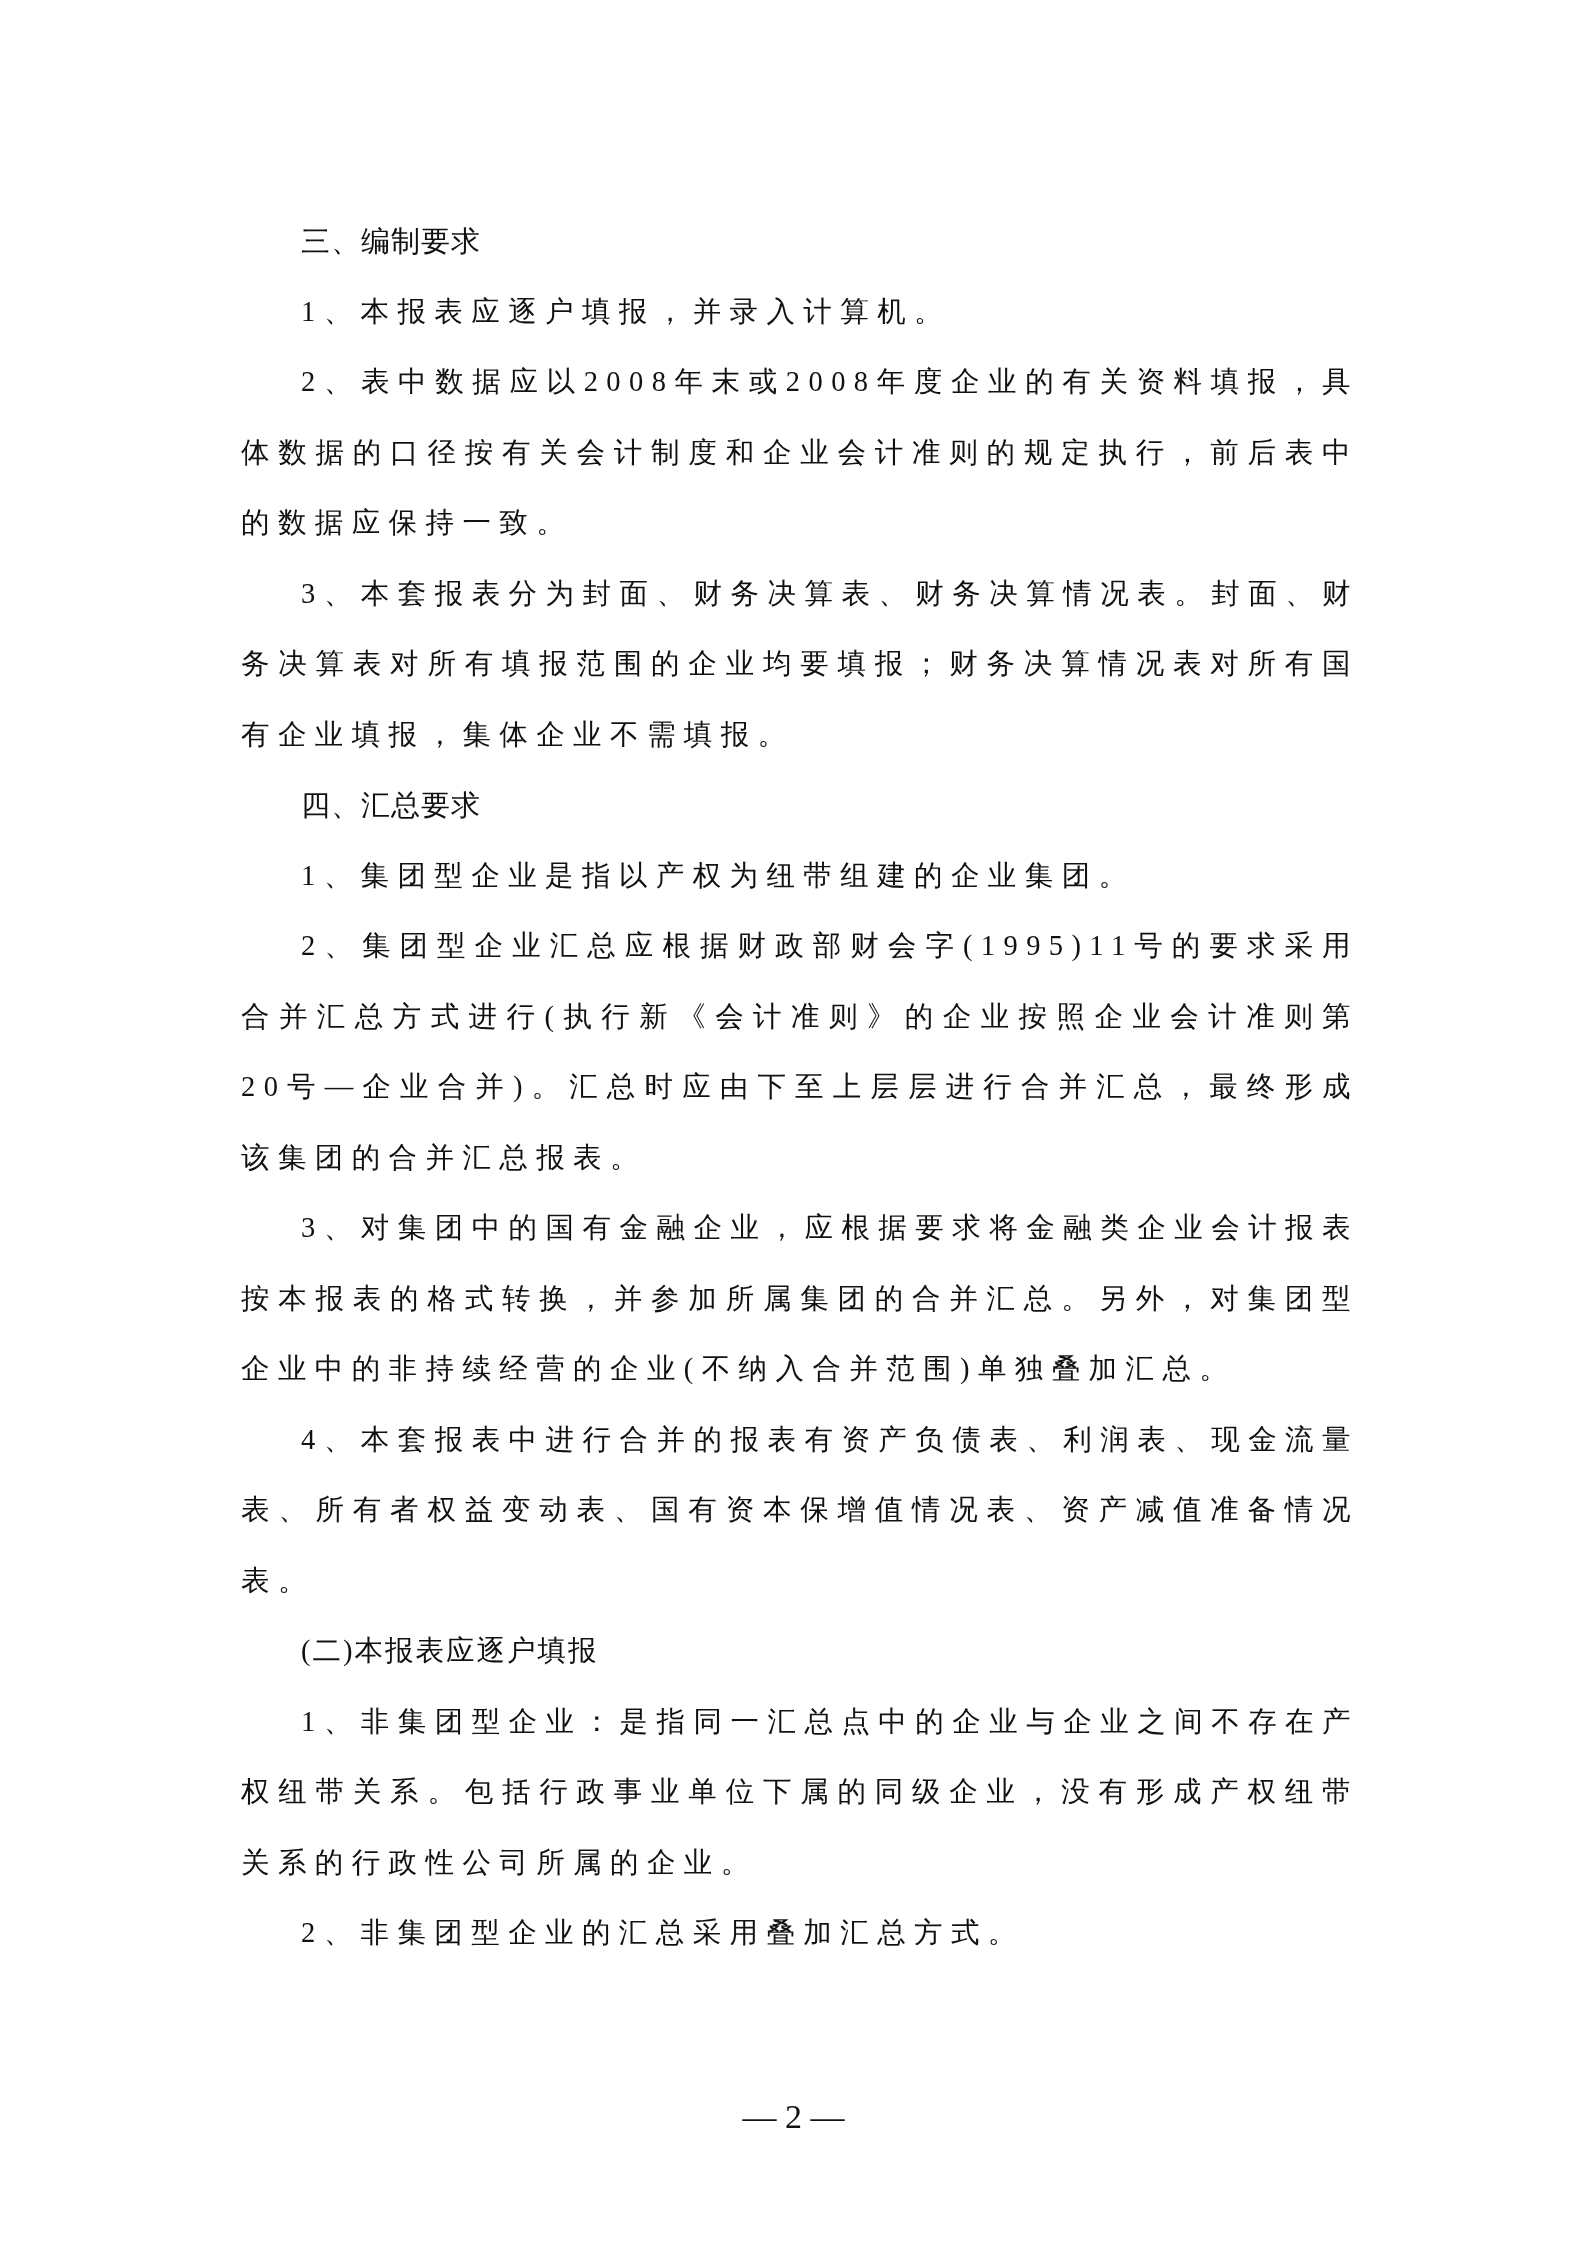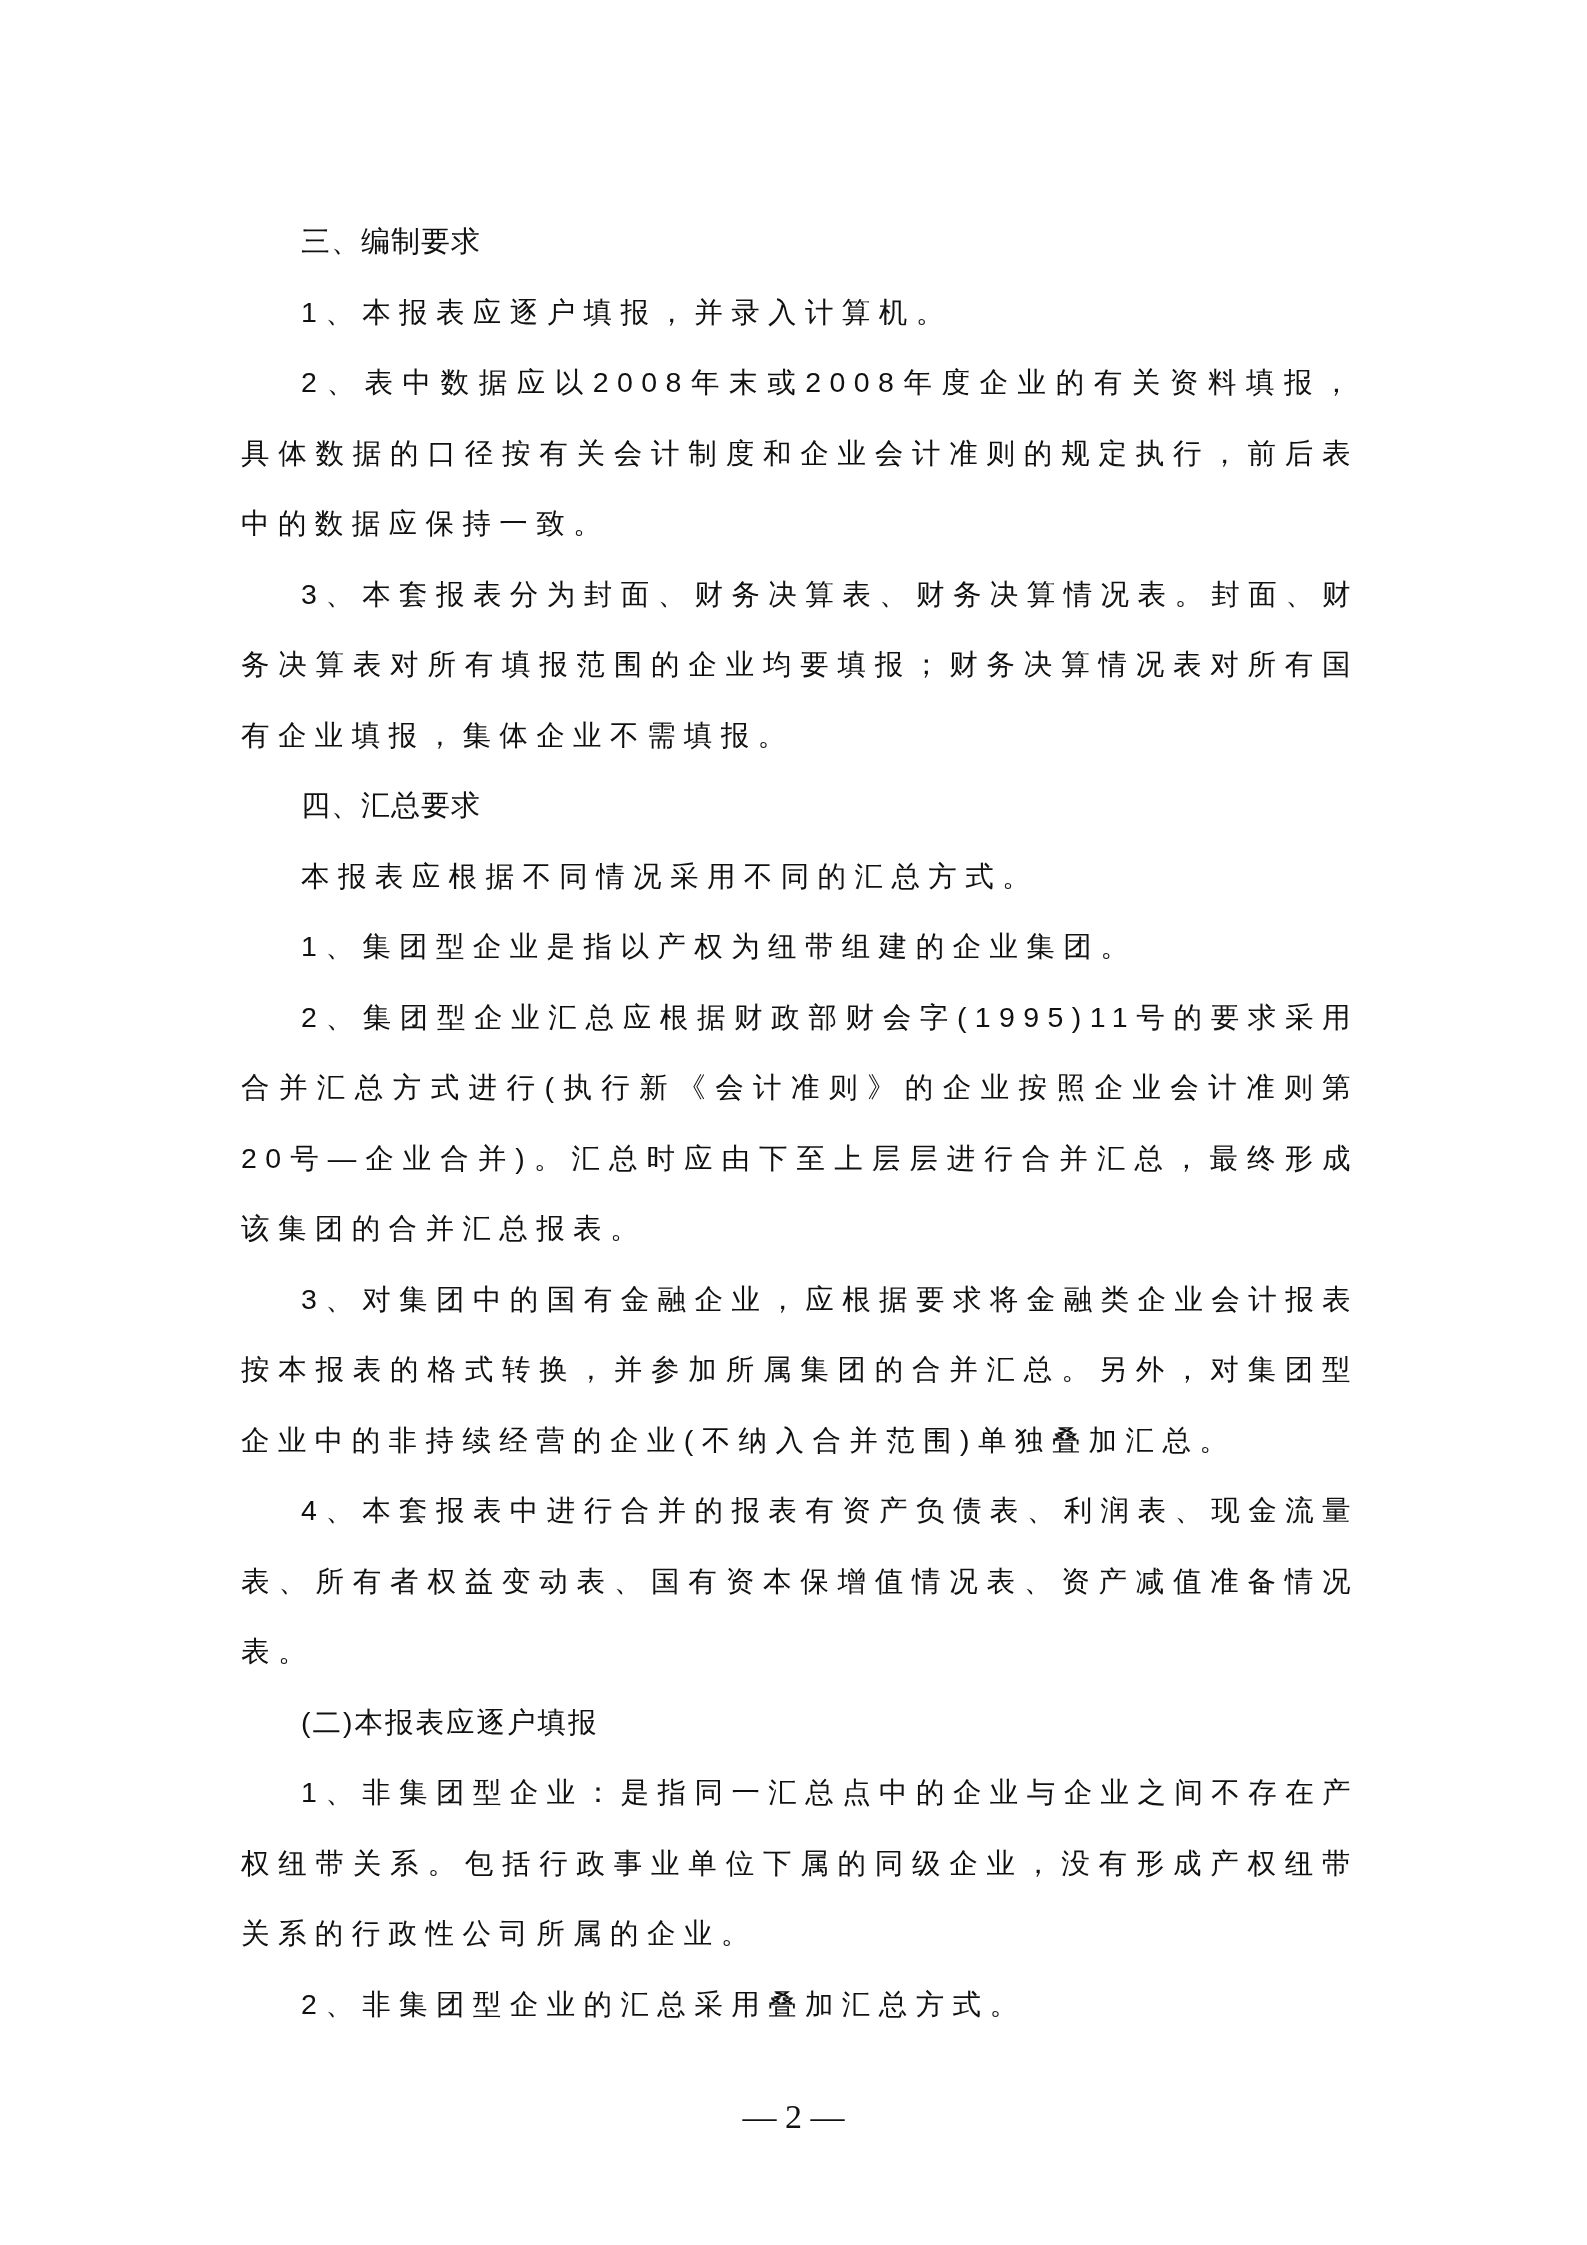--- a/index.html
+++ b/index.html
@@ -5,42 +5,41 @@
   html, body { margin:0; padding:0; background:#ffffff; }
   body { width:1587px; height:2245px; position:relative; overflow:hidden; color:#111; }
   .page { position:absolute; left:0; top:0; width:1355px; height:2245px; }
   .content { position:absolute; left:241px; top:206px; width:1118px; }
   .h {
     font-family:"DejaVu Sans","Liberation Sans",sans-serif;
     font-size:29px; font-weight:normal; line-height:70.5px; margin:0;
     text-indent:60px; letter-spacing:1px;
   }
   .p {
-    font-family:Liberation Sans, sans-serif;
+    font-family:Liberation Serif, serif;
     font-size:28.5px; line-height:70.5px; margin:0;
     text-indent:60px; letter-spacing:8.4px; text-align:justify;
   }
   .p.sub { letter-spacing:2px; }
   .footer {
     position:absolute; left:0; width:1587px; top:2098px; text-align:center;
     font-family:"Liberation Serif","DejaVu Serif",serif; font-size:34px; color:#111;
   }
 </style>
 </head>
 <body>
 
 <div class="page">
   <div class="content">
     <p class="h">三、编制要求</p>
     <p class="p">1、本报表应逐户填报，并录入计算机。</p>
     <p class="p">2、表中数据应以2008年末或2008年度企业的有关资料填报，具体数据的口径按有关会计制度和企业会计准则的规定执行，前后表中的数据应保持一致。</p>
     <p class="p">3、本套报表分为封面、财务决算表、财务决算情况表。封面、财务决算表对所有填报范围的企业均要填报；财务决算情况表对所有国有企业填报，集体企业不需填报。</p>
 
     <p class="h">四、汇总要求</p>
-    <p class="p">本报表应根据不同情况采用不同的汇总方式。</p>
 
     <p class="p">1、集团型企业是指以产权为纽带组建的企业集团。</p>
     <p class="p">2、集团型企业汇总应根据财政部财会字(1995)11号的要求采用合并汇总方式进行(执行新《会计准则》的企业按照企业会计准则第20号—企业合并)。汇总时应由下至上层层进行合并汇总，最终形成该集团的合并汇总报表。</p>
     <p class="p">3、对集团中的国有金融企业，应根据要求将金融类企业会计报表按本报表的格式转换，并参加所属集团的合并汇总。另外，对集团型企业中的非持续经营的企业(不纳入合并范围)单独叠加汇总。</p>
     <p class="p">4、本套报表中进行合并的报表有资产负债表、利润表、现金流量表、所有者权益变动表、国有资本保增值情况表、资产减值准备情况表。</p>
 
     <p class="p sub">(二)本报表应逐户填报</p>
     <p class="p">1、非集团型企业：是指同一汇总点中的企业与企业之间不存在产权纽带关系。包括行政事业单位下属的同级企业，没有形成产权纽带关系的行政性公司所属的企业。</p>
     <p class="p">2、非集团型企业的汇总采用叠加汇总方式。</p>
 

